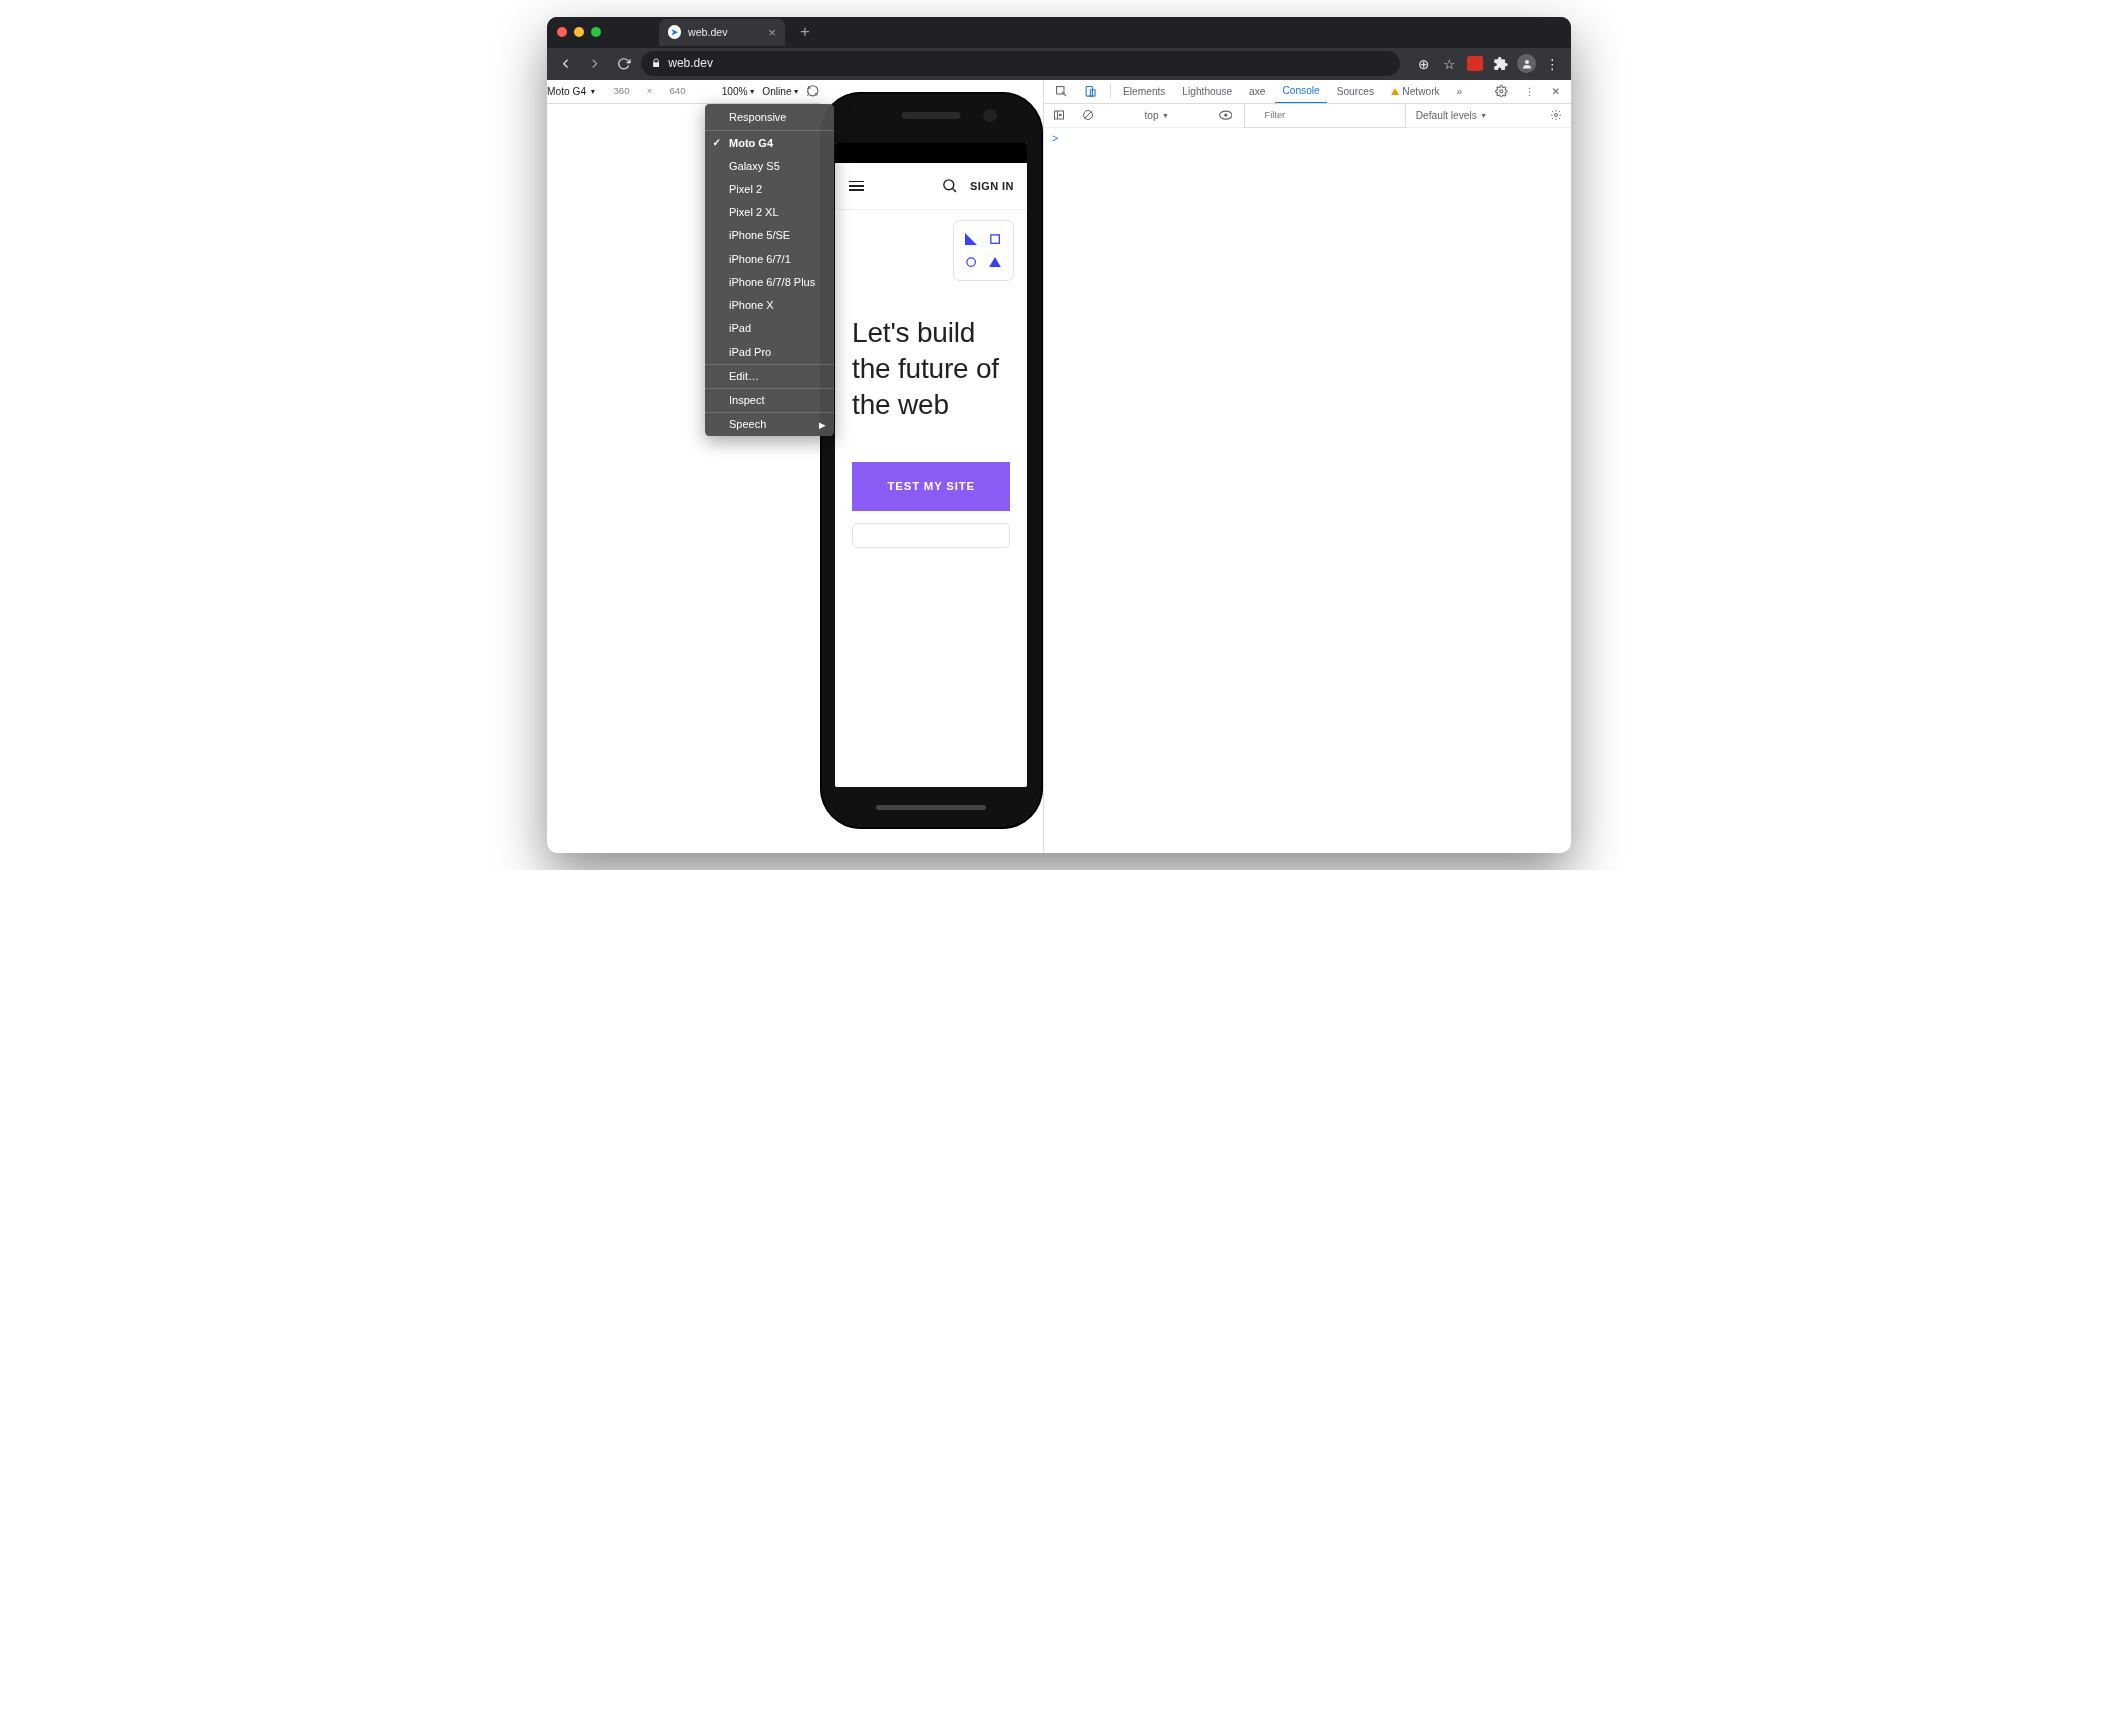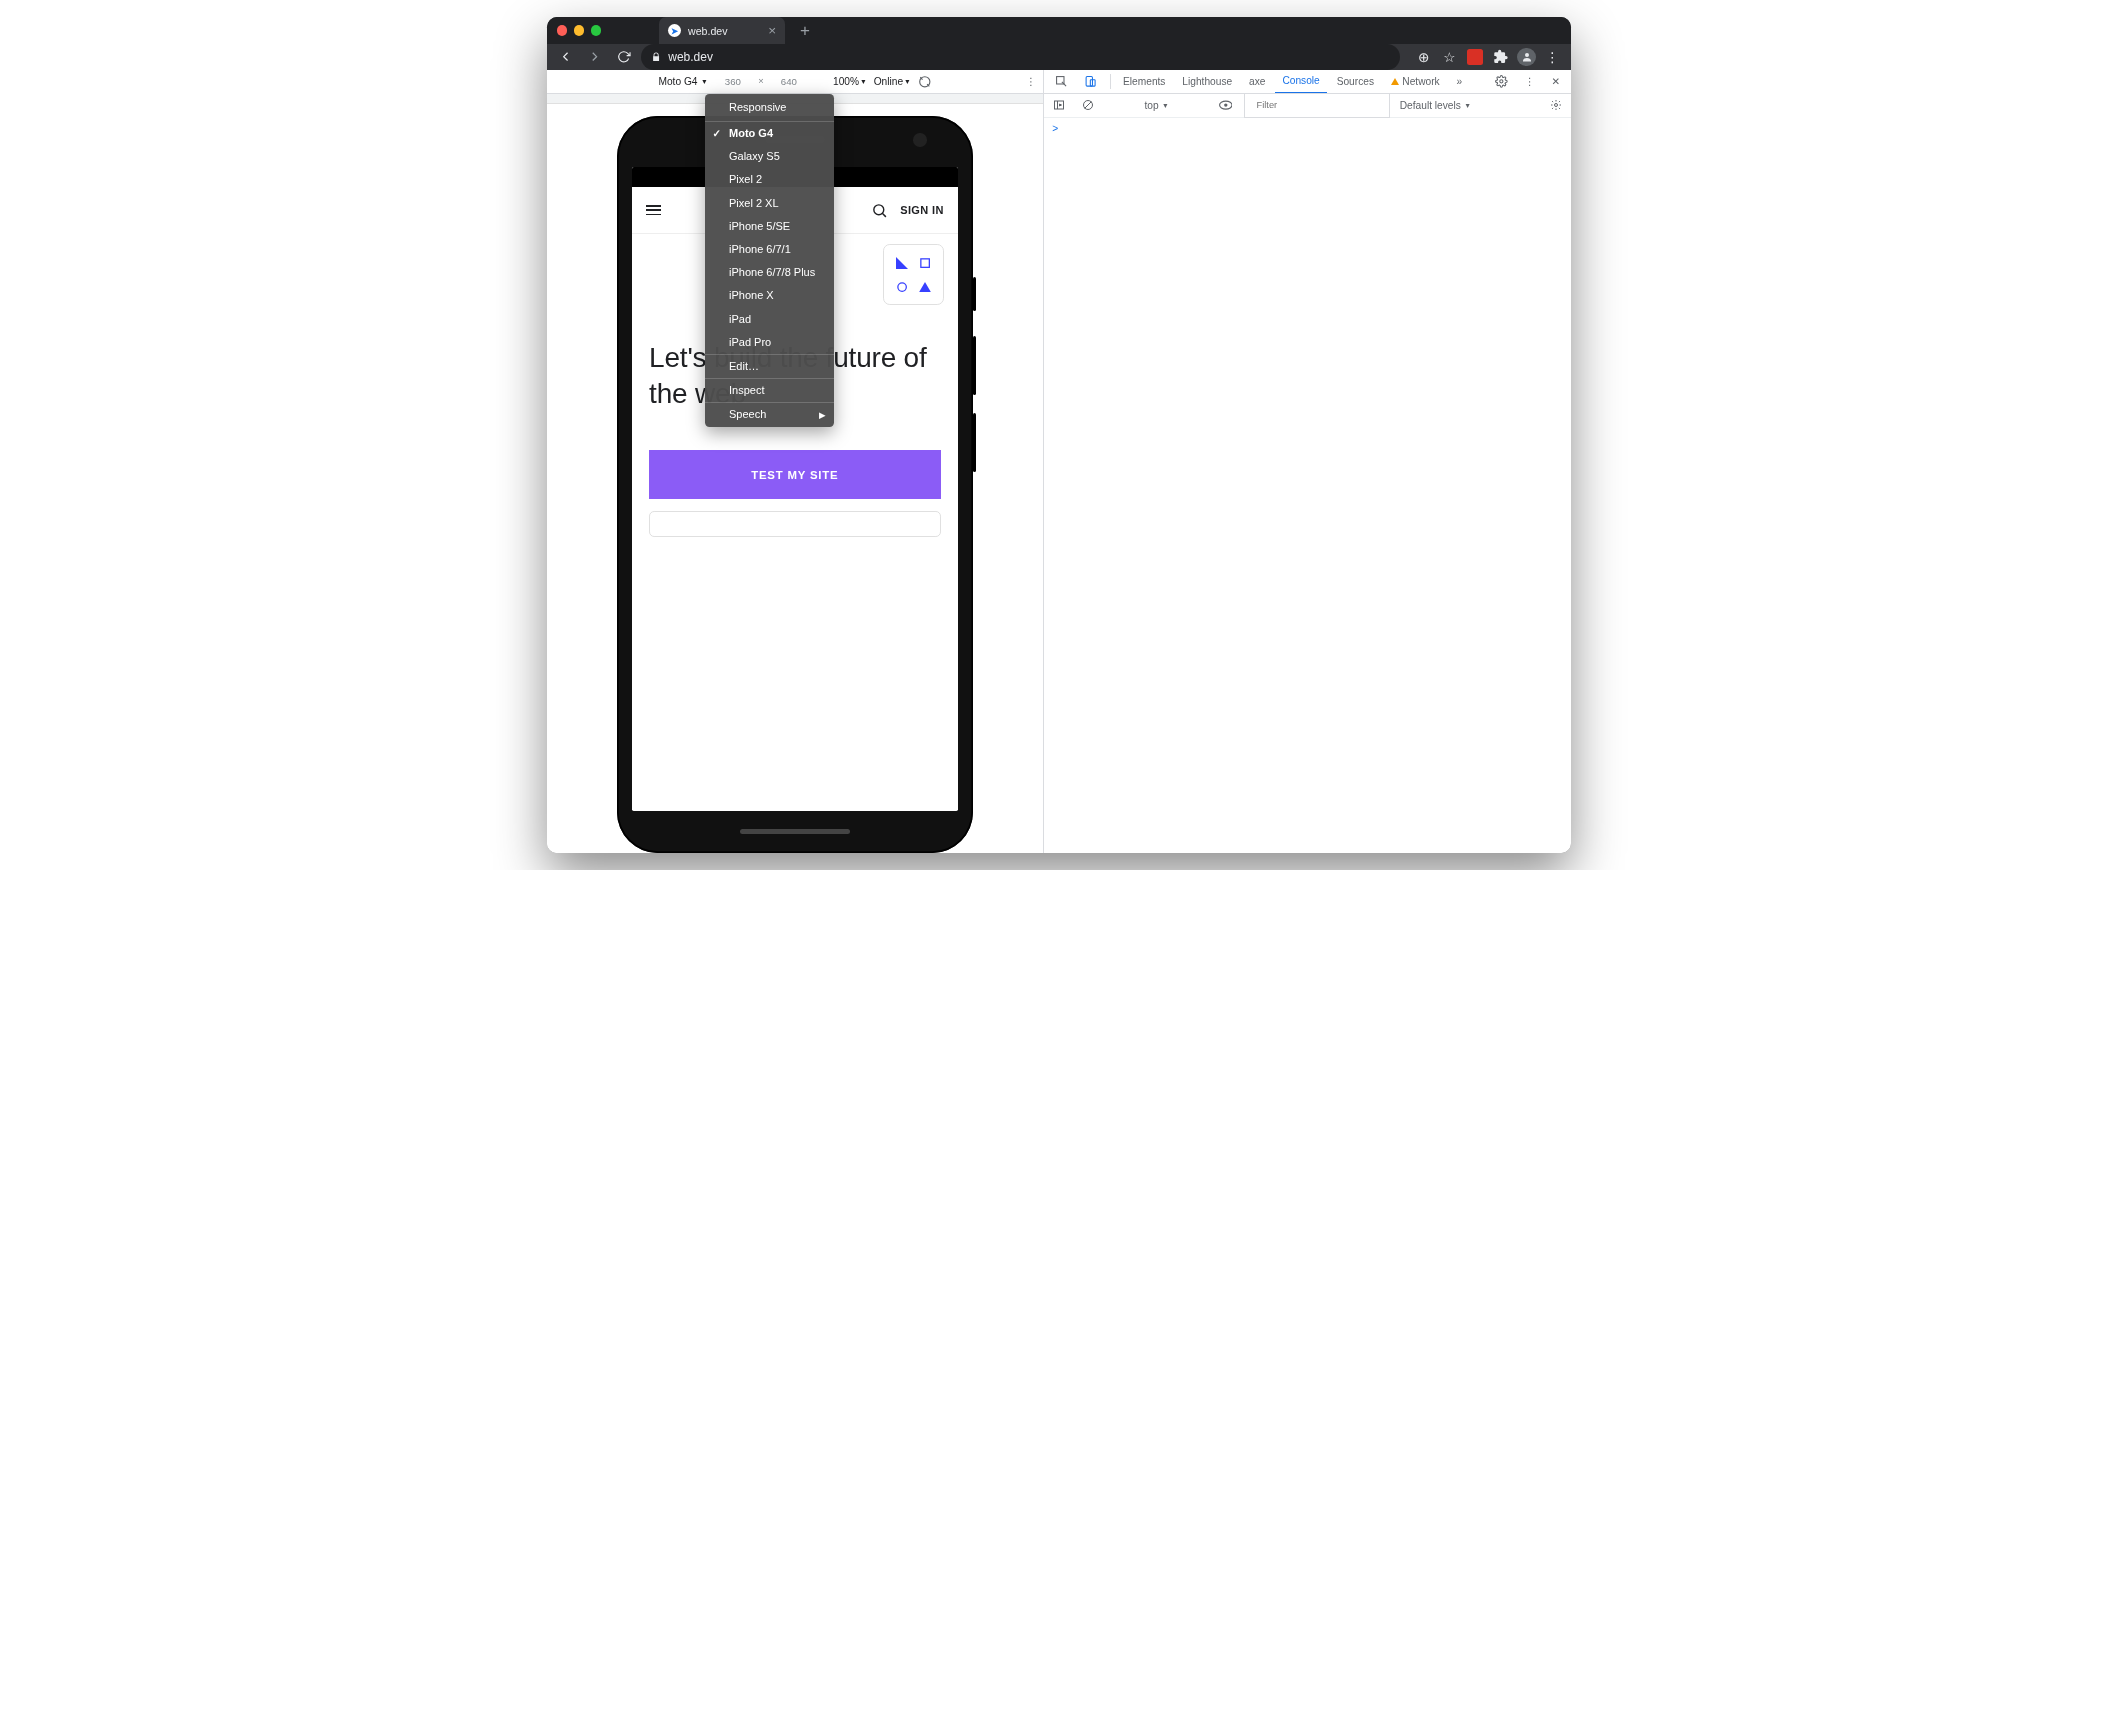--- a/index.html
+++ b/index.html
@@ -21,21 +21,21 @@
   .toolbar { height:32px; background:#35363a; display:flex; align-items:center; padding:0 6.8px; gap:5.1px; }
   .tbtn { width:24px;height:24px;display:flex;align-items:center;justify-content:center;color:#9aa0a6;cursor:pointer;border-radius:50%; }
   .tbtn.enabled{color:#e8eaed}
   .omni { flex:1; background:#202124; border-radius:13.6px; height:25.4px; display:flex; align-items:center; padding:0 10.2px; gap:6.8px; color:#e8eaed; font-size:12px; }
   .right-icons{display:flex;align-items:center;gap:1.7px;margin-left:6.8px}
   .right-icons .tbtn{color:#e8eaed}
   .ext-red{width:15.3px;height:15.3px;background:#d93025;border-radius:2.5px}
   .avatar{width:18.6px;height:18.6px;border-radius:50%;background:#5f6368;display:flex;align-items:center;justify-content:center}
   
   .content { flex:1; display:flex; background:#fff; }
-  .left-pane { width:48.5%; display:flex; flex-direction:column; border-right:0.8px solid #dadce0; background:#fff; position:relative; }
+  .left-pane { width:48.5%; display:flex; flex-direction:row; border-right:0.8px solid #dadce0; background:#fff; position:relative; }
   .right-pane { flex:1; display:flex; flex-direction:column; background:#fff; }
   
   .dev-toolbar { height:24px; border-bottom:0.8px solid #dadce0; display:flex; align-items:center; justify-content:center; gap:6.8px; font-size:10.2px; color:#5f6368; position:relative; }
   .device-sel{cursor:pointer;display:flex;align-items:center;gap:3.4px;color:#202124}
   .dimbox{width:37px;height:15.3px;display:flex;align-items:center;justify-content:center;color:#80868b;font-size:9.7px}
   .dim-x{font-size:9.3px;color:#80868b}
   .pct,.throttle{display:flex;align-items:center;gap:1px;cursor:pointer;color:#202124}
   .rotate-icon,.three-v{cursor:pointer;color:#5f6368}
   .three-v{position:absolute;right:6.8px}
   .ruler { height:10.2px; background:#f1f3f4; border-bottom:0.8px solid #e0e0e0; }
@@ -72,21 +72,21 @@
   .menu .row .tri{position:absolute;right:8.5px;top:6.8px;font-size:8.5px}
   
   .dt-tabs{height:24px;border-bottom:0.8px solid #dadce0;display:flex;align-items:center;font-size:10.2px;color:#5f6368;padding:0 3.4px;gap:1.7px}
   .dt-tabs .t{padding:0 7.6px;height:100%;display:flex;align-items:center;gap:3.4px;cursor:pointer}
   .dt-tabs .t.active{color:#1a73e8;border-bottom:1.7px solid#1a73e8}
   .dt-tabs .sp{flex:1}
   .warn-ico{width:0;height:0;border-left:4.2px solid transparent;border-right:4.2px solid transparent;border-bottom:7.6px solid #f29900;display:inline-block}
   .dt-sub{height:24px;border-bottom:0.8px solid #eceff1;display:flex;align-items:center;font-size:10.2px;color:#5f6368;padding:0 3.4px;gap:5.1px}
   .ctx{display:flex;align-items:center;gap:3.4px;padding:0 5.1px;border:0.8px solid transparent;cursor:pointer}
   .ctx.sel{min-width:102px;justify-content:center}
-  .filter-input{flex:0 0 119px;height:25px;border:0.8px solid #dadce0;font-size:9.3px;padding:0 12px;color:#5f6368;background:#fff}
+  .filter-input{flex:0 0 119px;height:25px;border:0.8px solid #dadce0;font-size:9.3px;padding:0 20px;color:#5f6368;background:#fff}
   .levels{display:flex;align-items:center;gap:3.4px;cursor:pointer;margin-left:5.1px}
   .dt-sub .sp{flex:1}
   .console-body{flex:1;padding:5.1px 8.5px;font-family:Menlo,monospace;font-size:10.2px;color:#1a73e8}
   .tri-down{font-size:6.8px}
   svg{display:block}
 </style>
 </head>
 <body>
 
 <div class="window">

